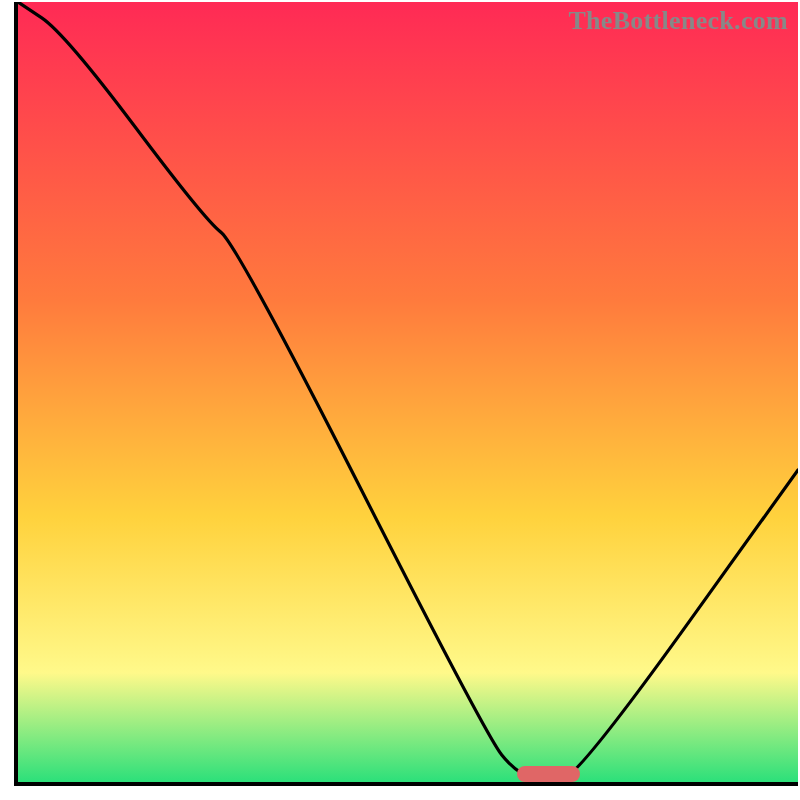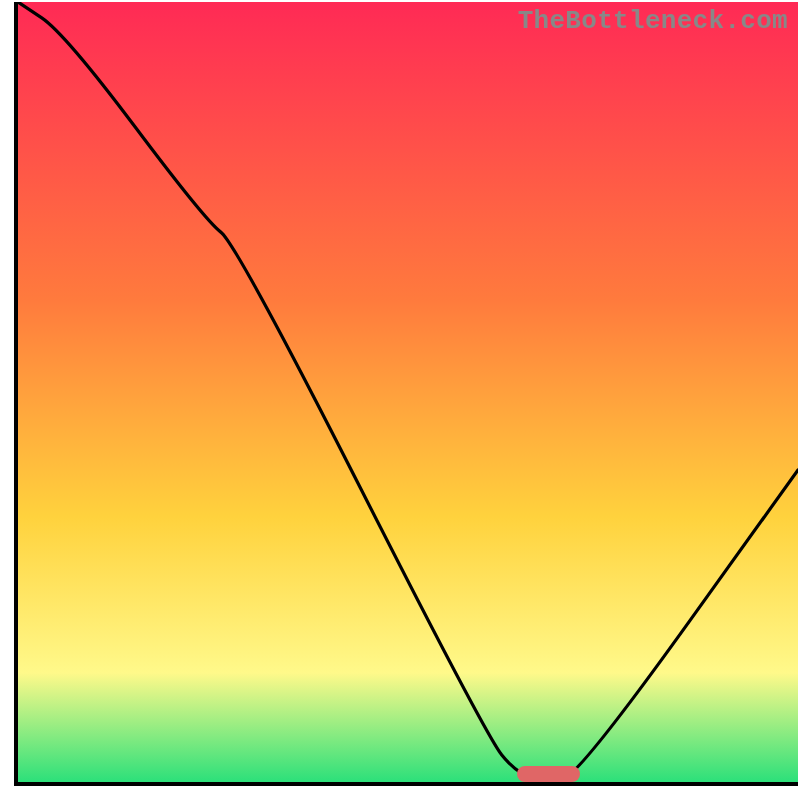--- a/index.html
+++ b/index.html
@@ -6,21 +6,21 @@
   html, body { width: 800px; height: 800px; overflow: hidden; background: #fff; }
   .chart-container {
     position: relative;
     width: 800px;
     height: 800px;
   }
   .watermark {
     position: absolute;
     top: 6px;
     right: 12px;
-    font-family: Liberation Mono, monospace;
+    font-family: Liberation Serif, serif;
     font-size: 26px;
     font-weight: 600;
     color: #888;
     letter-spacing: 0.3px;
     z-index: 20;
   }
   .axis-line {
     position: absolute;
     background: #000;
     z-index: 15;

